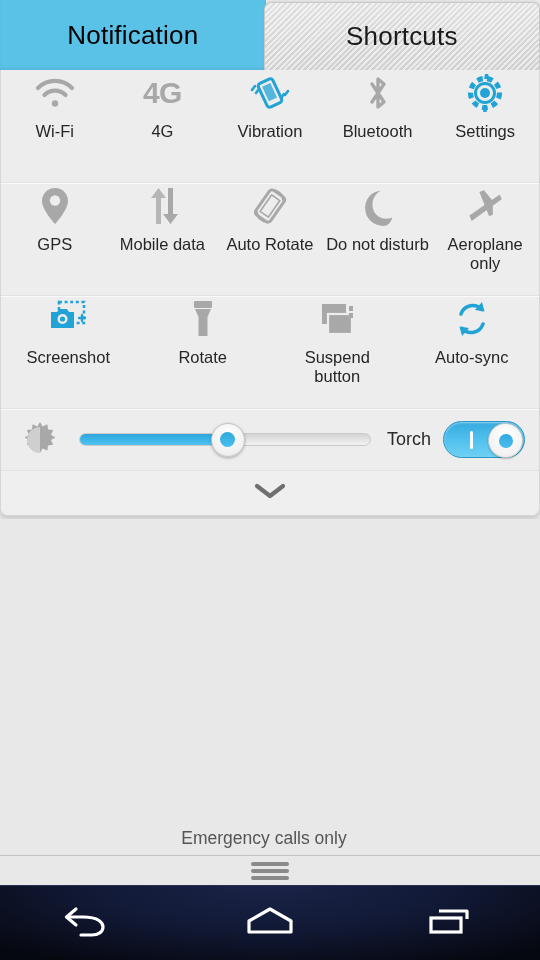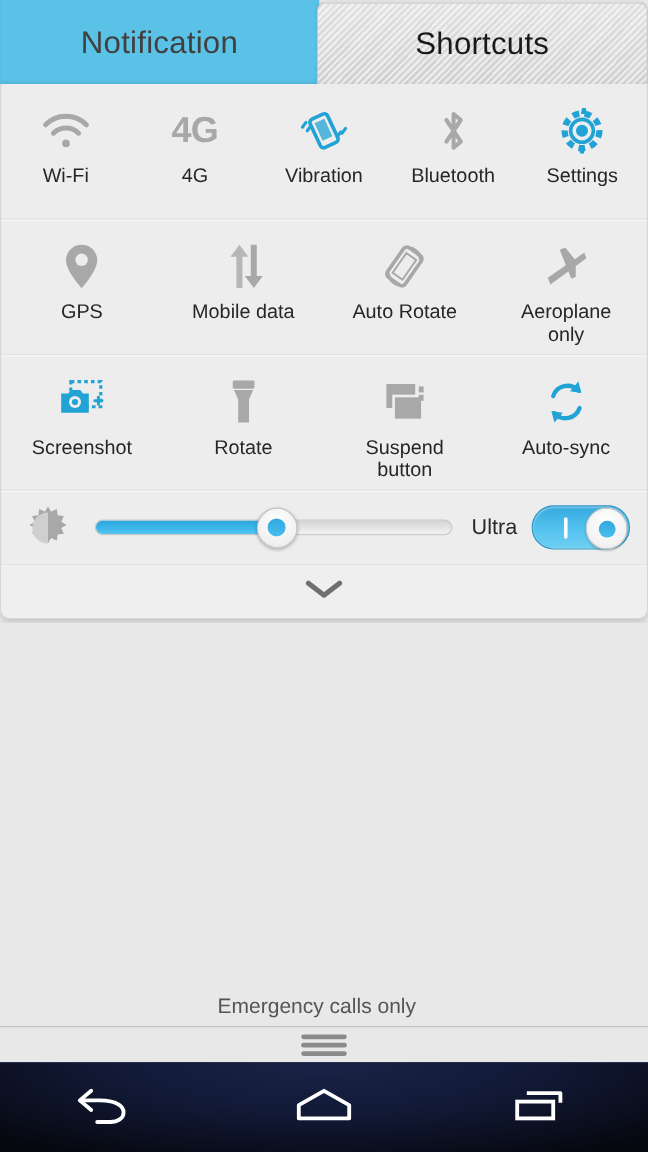--- a/index.html
+++ b/index.html
@@ -31,21 +31,21 @@
     align-items: center;
     justify-content: center;
     position: relative;
     font-size: 26px;
     letter-spacing: .2px;
   }
 
   .tab-notification {
     width: 278px;
     background: #5bc2e7;
-    color: #404040;
+    color: #000000;
     height: 70px;
     box-shadow: inset 0 -2px 3px rgba(0,0,0,.05);
   }
 
   .tab-shortcuts {
     width: 289px;
     margin-left: -2px;
     color: #1a1a1a;
     height: 68px;
     border-top-left-radius: 7px;
@@ -77,21 +77,20 @@
   }
   .tile-row:last-of-type { border-bottom: 1px solid #e2e2e2; }
 
   .tile {
     flex: 1 1 0;
     height: 112px;
     display: flex;
     flex-direction: column;
     align-items: center;
     justify-content: flex-start;
-    padding-top: 16px;
   }
 
   .tile-icon {
     height: 46px;
     display: flex;
     align-items: center;
     justify-content: center;
   }
 
   .tile-label {
@@ -383,20 +382,28 @@
           </g>
           <g fill="none" stroke="#a8a8a8" stroke-width="2.8" stroke-linecap="round">
             <path d="M8 26 A14 14 0 0 0 16 36"></path>
             <path d="M36 16 A14 14 0 0 0 28 6"></path>
           </g>
         </svg>
       </div>
       <div class="tile-label">Auto Rotate</div>
     </div>
 
+    <div class="tile">
+      <div class="tile-icon">
+        <svg width="36" height="42" viewBox="0 0 36 42">
+          <path d="M28 31 C18 35 9 28 9 19 C9 13 12 8 17 5.5 C8 6 2 13.5 2 22 C2 32 10 39 19.5 39 C23 39 26 37 28 31 Z" fill="#a8a8a8" transform="translate(3,0) scale(1.05) "></path>
+        </svg>
+      </div>
+      <div class="tile-label">Do not disturb</div>
+    </div>
 
     <div class="tile">
       <div class="tile-icon">
         <svg width="44" height="42" viewBox="0 0 44 42">
           <g transform="rotate(-22 22 21)">
             <path d="M4 24 L40 16 L40 21 L4 30 Z" fill="#a8a8a8"></path>
             <path d="M22 6 L27 6 L31 19 L22 21 Z" fill="#a8a8a8"></path>
             <path d="M22 32 L26 32 L30 22 L22 23 Z" fill="#a8a8a8"></path>
           </g>
         </svg>
@@ -470,21 +477,21 @@
         <path d="M20 7 A13 13 0 0 0 20 33 Z" fill="#cfcfcf"></path>
       </svg>
     </div>
 
     <div class="slider">
       <div class="slider-track"></div>
       <div class="slider-fill" id="sliderFill" style="width: calc(51% - 1px);"></div>
       <div class="slider-thumb" id="sliderThumb" style="left: 51%;"></div>
     </div>
 
-    <div class="auto-label">Ultra</div>
+    <div class="auto-label">Torch</div>
 
     <div class="toggle">
       <div class="toggle-mark"></div>
       <div class="toggle-knob"></div>
     </div>
   </div>
 
   <div class="expand-row">
     <span>
       <svg width="34" height="20" viewBox="0 0 34 20">

